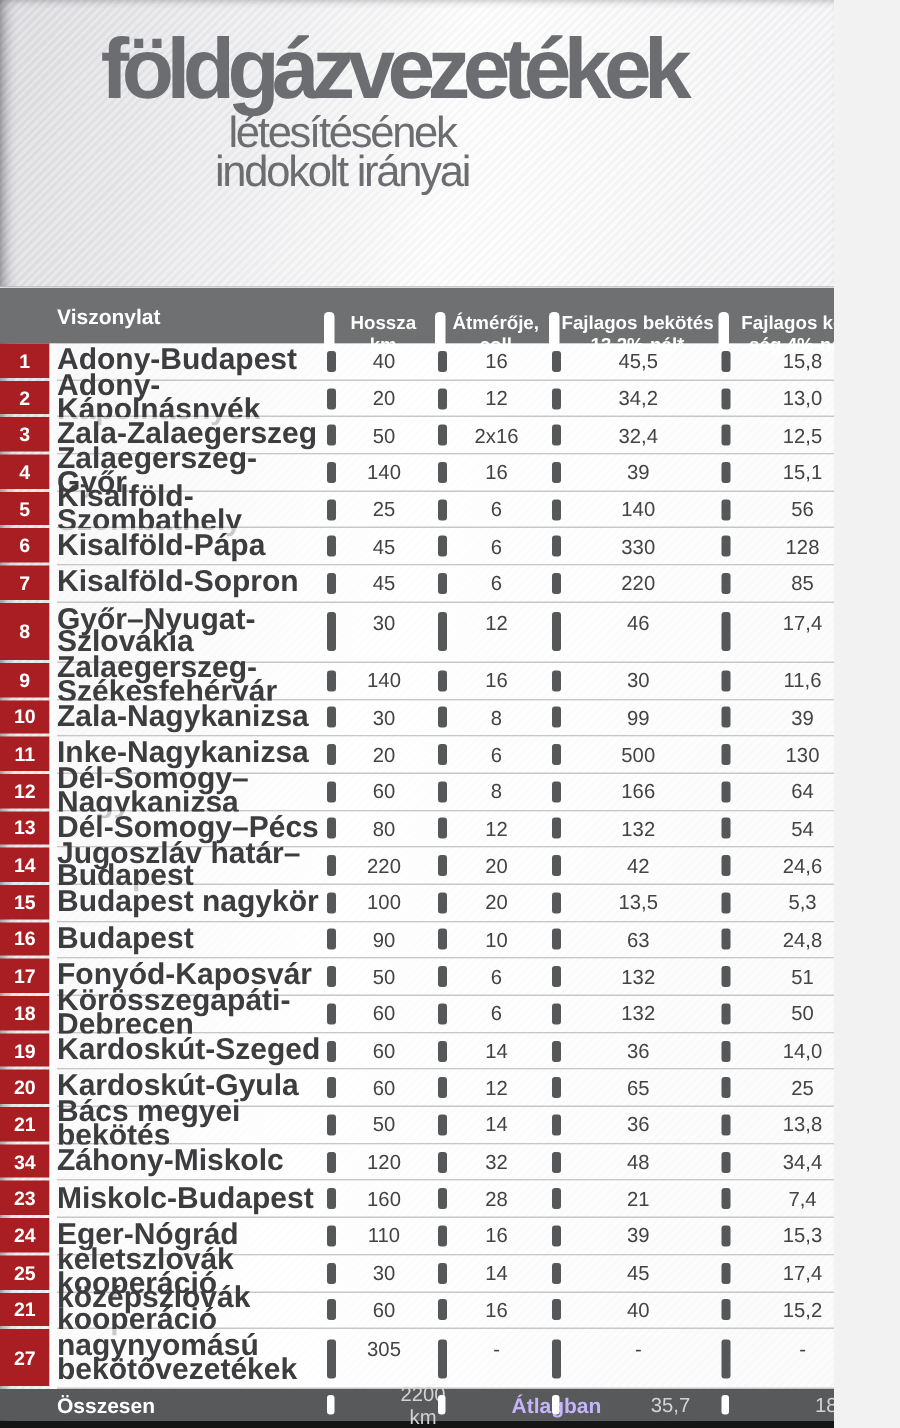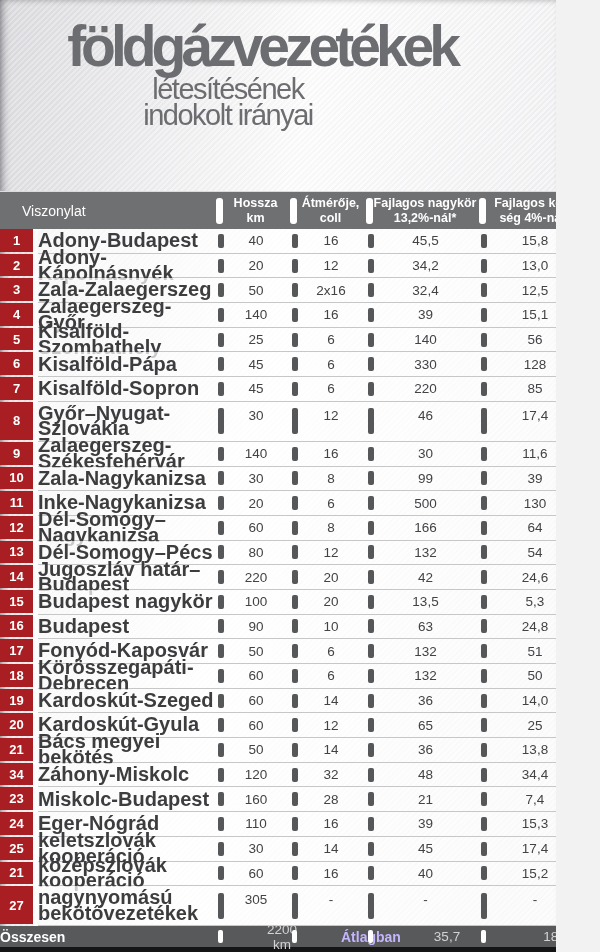--- a/index.html
+++ b/index.html
@@ -25,23 +25,23 @@
   .masthead .sub{
     font-weight:normal;color:var(--title-gray,#6c6d70);
     font-size:29px;line-height:26px;letter-spacing:-1.5px;text-align:center;
   }
   
   .gtable{position:absolute;left:0;top:191px;width:583px;}
   .thead{
     display:flex;height:38px;background:var(--header-gray,#6f7072);
     color:#fff;border-top:1px solid #dcdcde;box-sizing:border-box;
   }
-  .th-route{width:214px;box-sizing:border-box;padding-left:22px;display:flex;align-items:center;
-    font-size:14px;font-weight:normal;}
-  .th{display:flex;align-items:center;box-sizing:border-box;}
+  .th-route{width:214px;box-sizing:border-box;padding-left:38px;display:flex;align-items:center;
+    font-size:14px;font-weight:bold;}
+  .th{display:flex;box-sizing:border-box;margin-top:16px;}
   .w-len{width:74px}.w-diam{width:76px}.w-c13{width:113px}.w-c4{width:106px}
   .th .lbl{flex:1;text-align:center;font-size:12.5px;line-height:14.5px;font-weight:bold;}
   .vbar{width:6px;height:14px;border-radius:2px;background:var(--tick-gray,#565759);margin-left:4px;flex:0 0 auto;}
   .thead .vbar{width:7px;height:26px;border-radius:3px;background:#fff;margin-left:2px;}
   
   .row{display:flex;height:24.7px;}
   .row.tall{height:40px;}
   .num{
     width:33px;flex:0 0 33px;background:var(--accent-red,#a81e22);margin-bottom:2px;
     color:#fff;font-size:13px;font-weight:bold;display:flex;align-items:center;justify-content:center;
@@ -52,21 +52,21 @@
     background:rgba(255,255,255,0.72);
   }
   .name-cell{width:176px;box-sizing:border-box;display:flex;flex-direction:column;justify-content:center;
     font-size:20px;font-weight:bold;color:#3d3d40;line-height:15.5px;}
   .cell{display:flex;align-items:center;box-sizing:border-box;}
   .cell .val{flex:1;text-align:center;font-size:13.5px;color:#434346;}
   .row.tall .vbar{height:26px;}
   .row.tall .cell .val{align-self:flex-start;margin-top:6px;}
   
   .tfoot{display:flex;align-items:center;height:21px;background:var(--footer-gray,#58595b);color:#fff;}
-  .tf-label{width:214px;box-sizing:border-box;font-size:14px;font-weight:bold;}
+  .tf-label{width:214px;box-sizing:border-box;padding-left:38px;font-size:14px;font-weight:bold;}
   .tfoot .cell{height:100%;gap:44px;}
   .tfoot .vbar{width:5px;height:13px;background:#fff;border-radius:2px;}
   .tfoot .val{font-size:13.5px;color:#d3d3d5;}
   .tfoot .val.strong{color:#c4b5fd;font-weight:bold;font-size:14px;}
   .bottom-strip{width:583px;height:5px;background:#151515;}
 </style>
 </head>
 <body>
 
 <div class="page">
@@ -84,21 +84,21 @@
       <div class="th w-len">
         <span class="vbar"></span>
         <span class="lbl"><span>Hossza</span><br><span>km</span></span>
       </div>
       <div class="th w-diam">
         <span class="vbar"></span>
         <span class="lbl"><span>Átmérője,</span><br><span>coll</span></span>
       </div>
       <div class="th w-c13">
         <span class="vbar"></span>
-        <span class="lbl"><span>Fajlagos nagykör</span><br><span>13,2%-nál*</span></span>
+        <span class="lbl"><span>Fajlagos bekötés</span><br><span>13,2%-nál*</span></span>
       </div>
       <div class="th w-c4">
         <span class="vbar"></span>
         <span class="lbl"><span>Fajlagos költ-</span><br><span>ség 4%-nál*</span></span>
       </div>
     </div>
 
     <div class="tbody">
         <div class="row">
     <div class="num">

